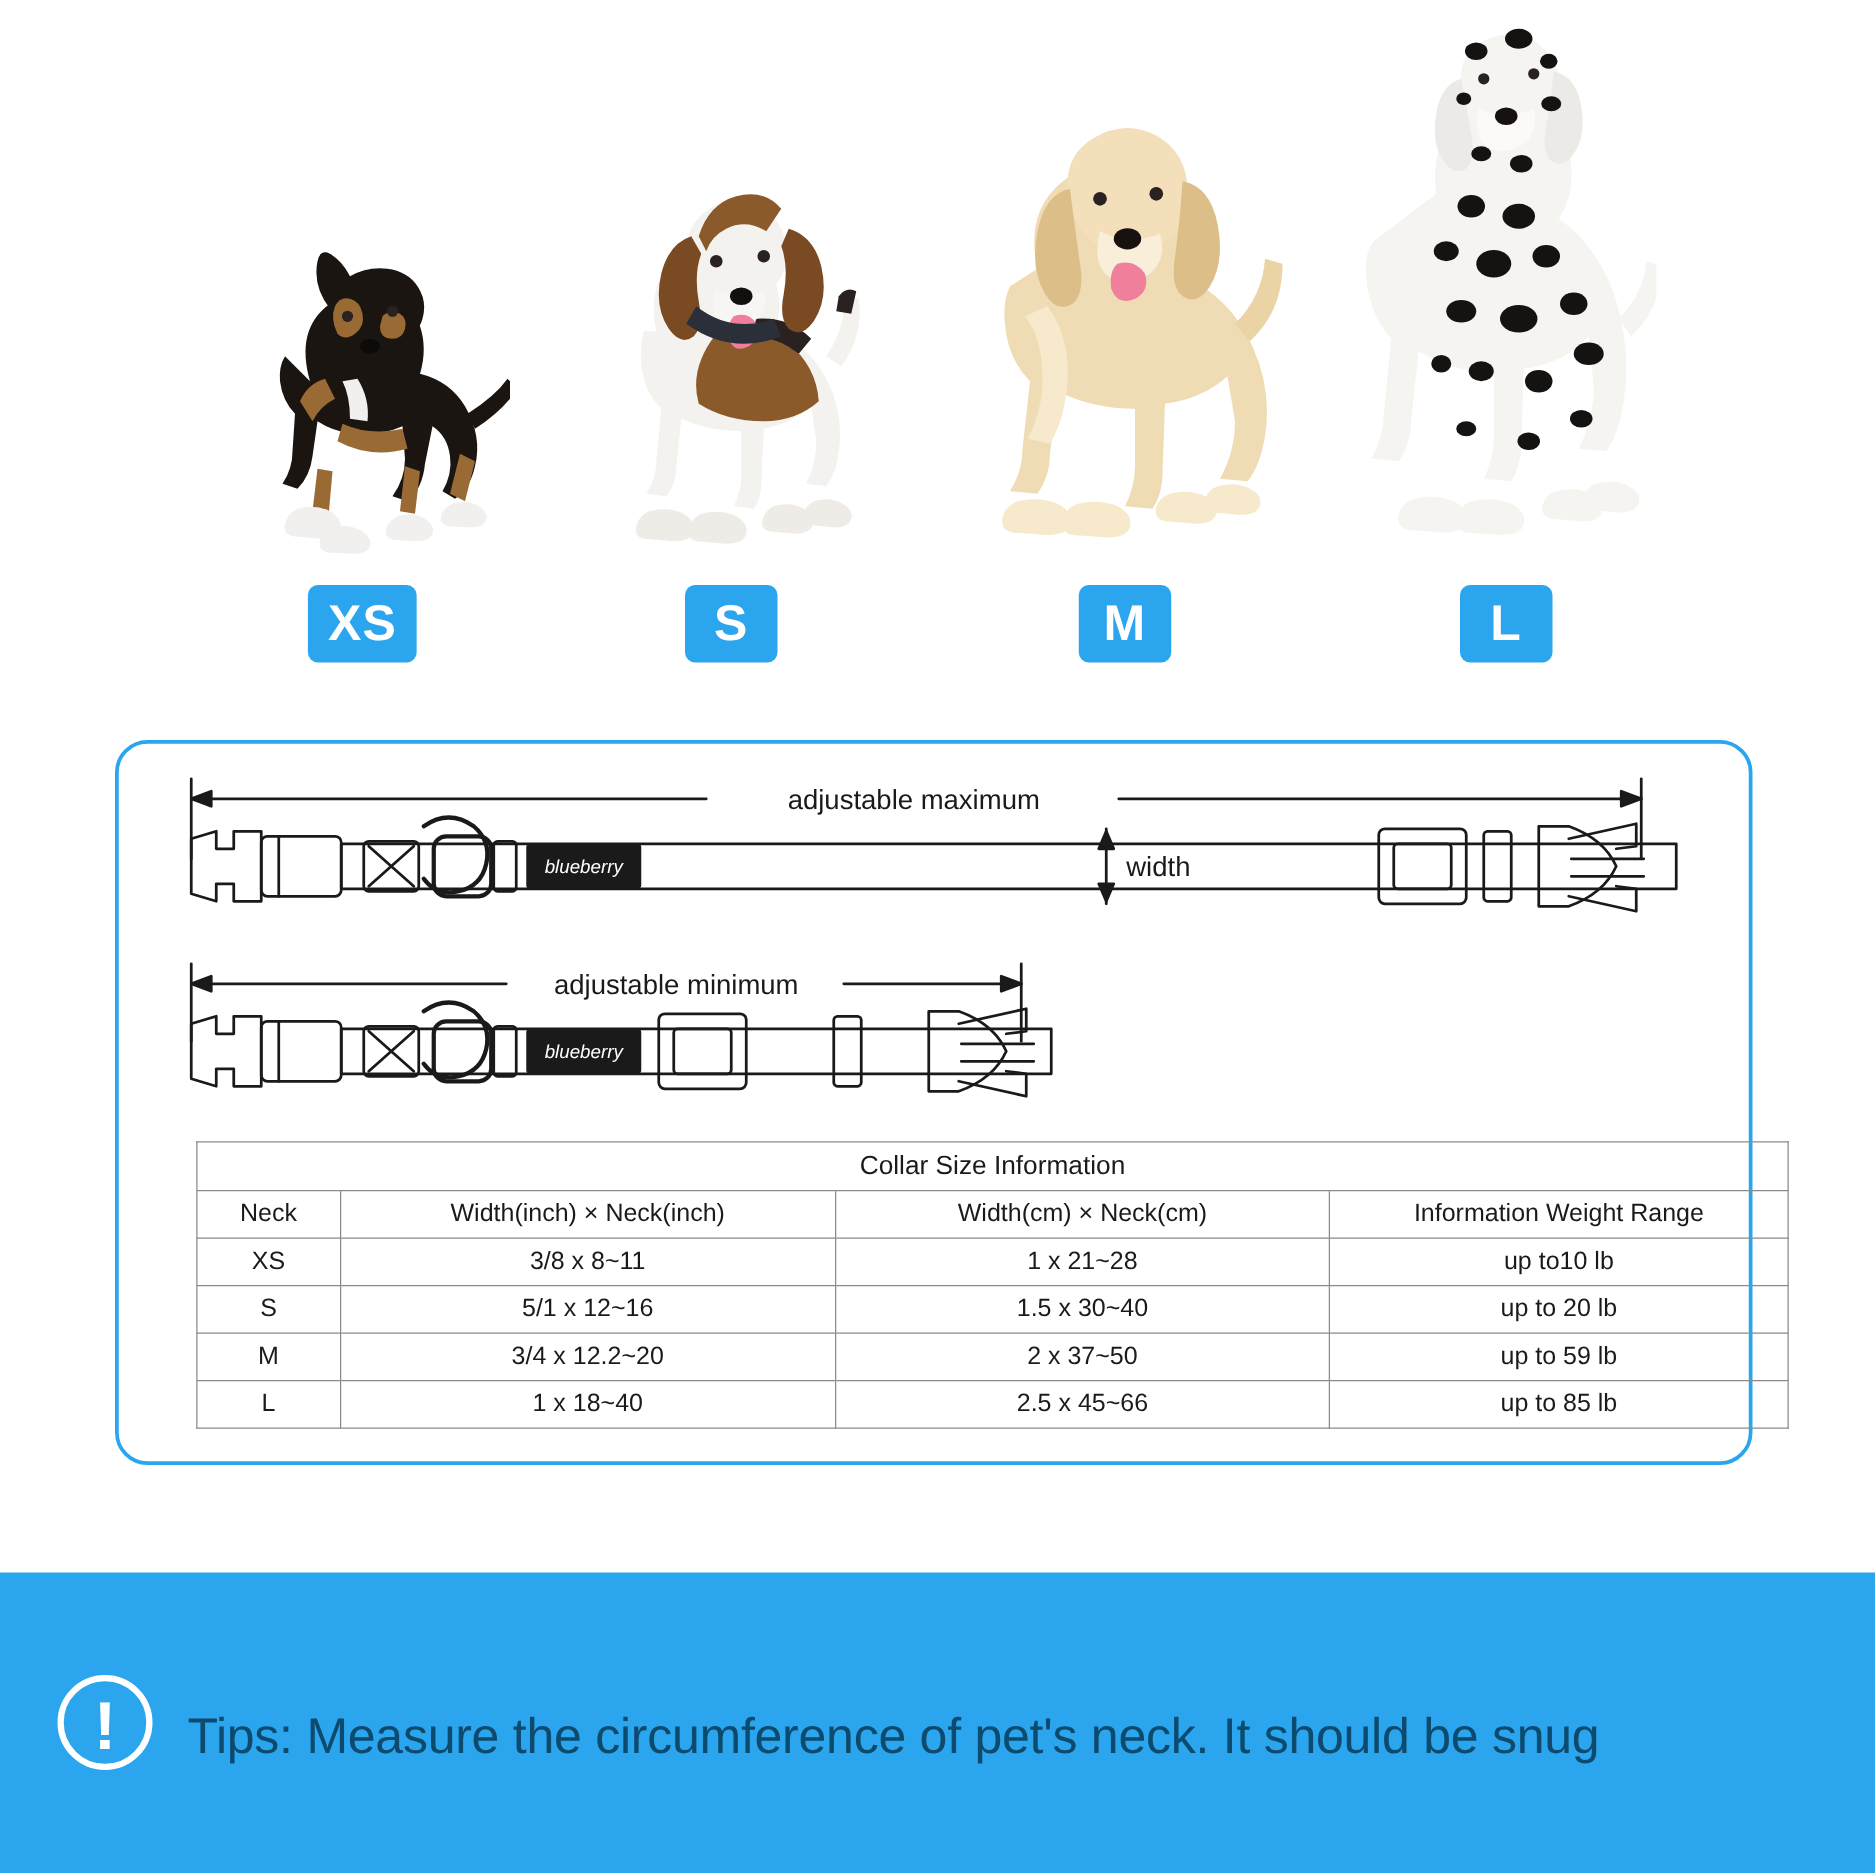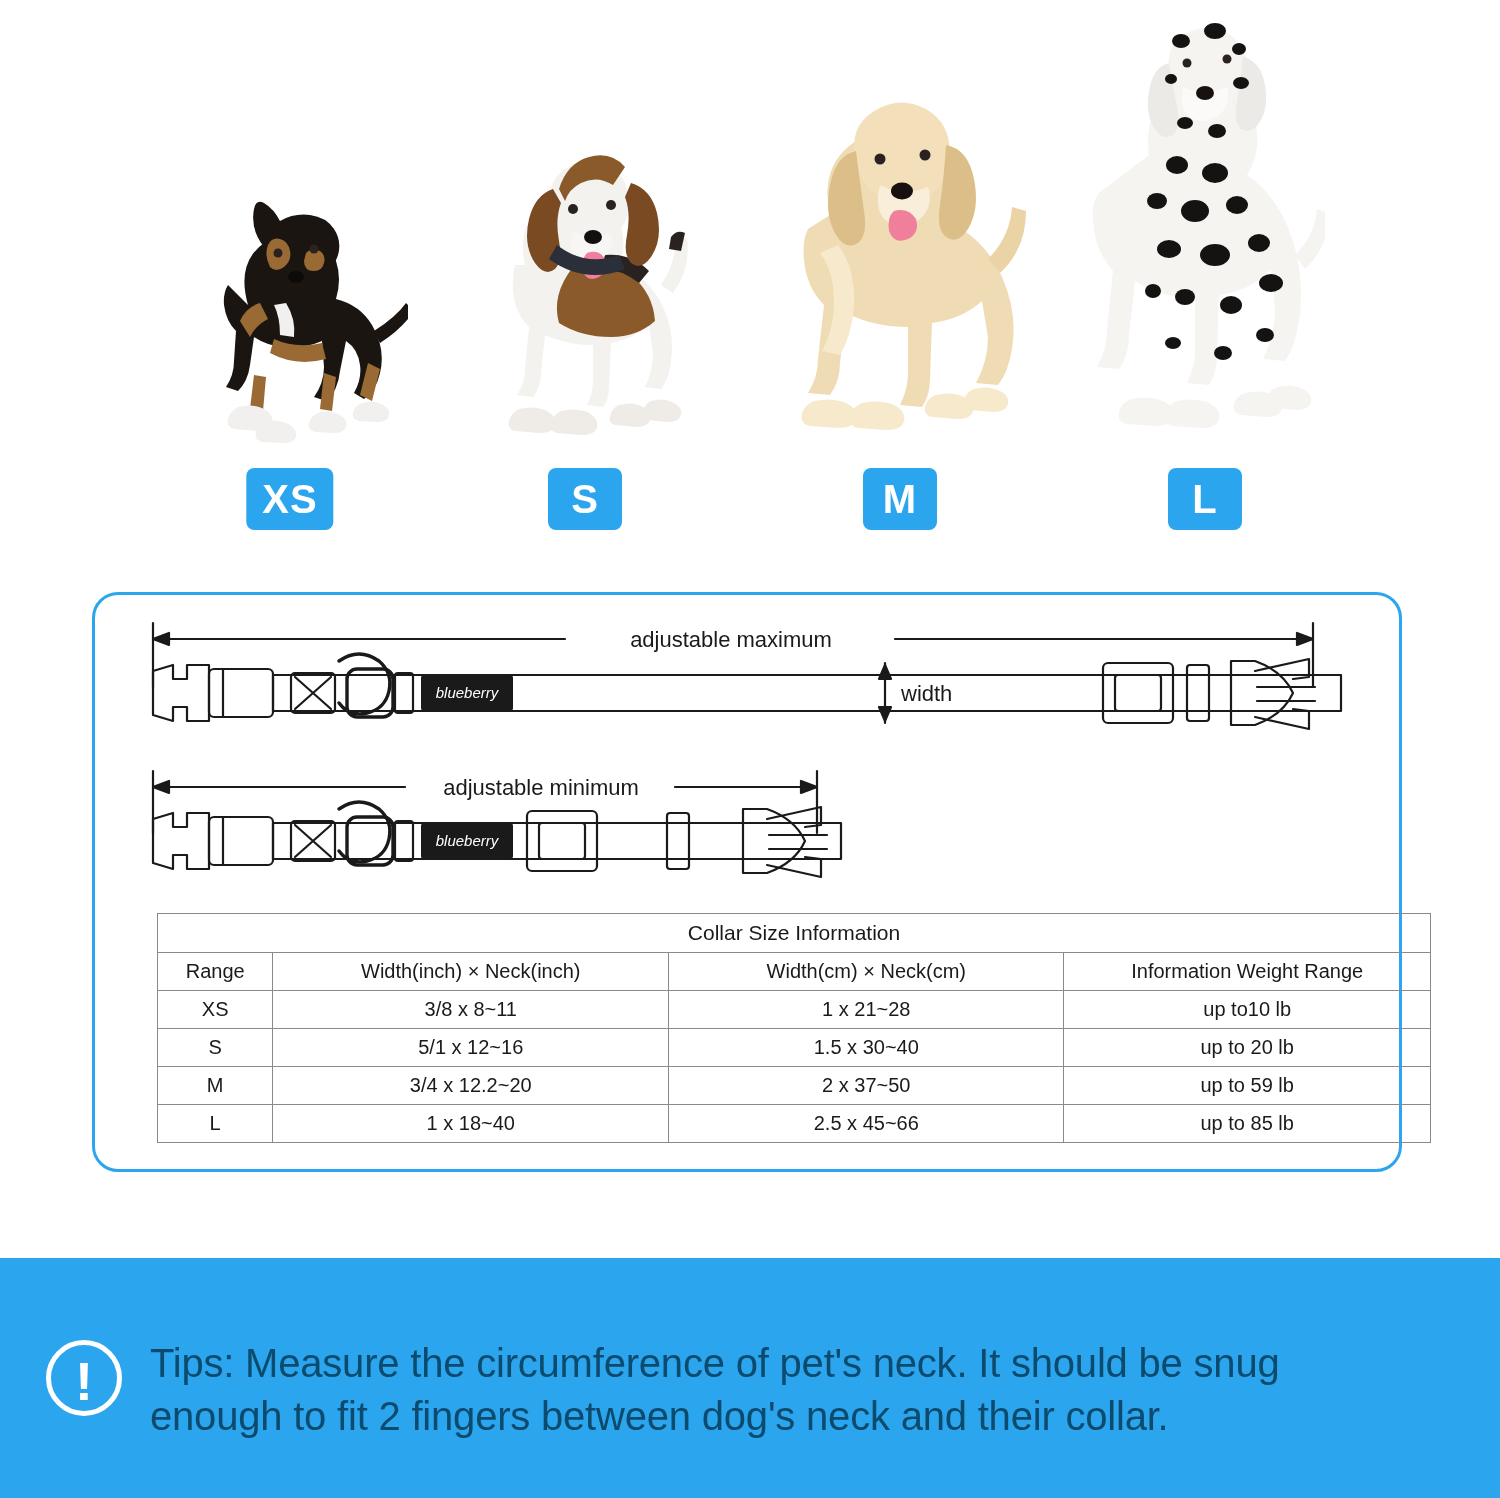--- a/index.html
+++ b/index.html
@@ -387,21 +387,21 @@
     </svg>
   </div>
 
   <div class="table-wrap">
     <table class="size-table">
       <tbody>
         <tr class="tbl-title">
           <td colspan="4">Collar Size Information</td>
         </tr>
         <tr>
-          <th class="col-size">Range</th>
+          <th class="col-size">Neck</th>
           <th class="col-inch">Width(inch)  × Neck(inch)</th>
           <th class="col-cm">Width(cm)  × Neck(cm)</th>
           <th class="col-wt">Information Weight Range</th>
         </tr>
         <tr>
           <td>XS</td>
           <td>3/8 x 8~11</td>
           <td>1 x 21~28</td>
           <td>up to10 lb</td>
         </tr>
@@ -425,15 +425,14 @@
         </tr>
       </tbody>
     </table>
   </div>
 </div>
 
 <div class="tips-bar">
   <div class="tips-icon">!</div>
   <div class="tips-text">
     <div>Tips: Measure the circumference of pet's neck. It should be snug</div>
-    <div>enough to fit 2 fingers between dog's neck and their collar.</div>
   </div>
 </div>
 
 </body></html>

